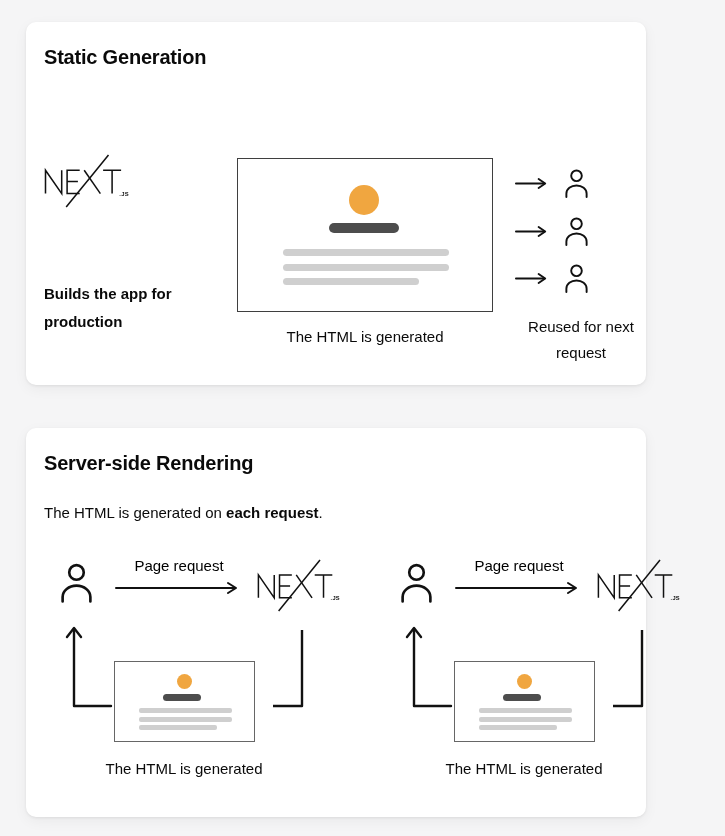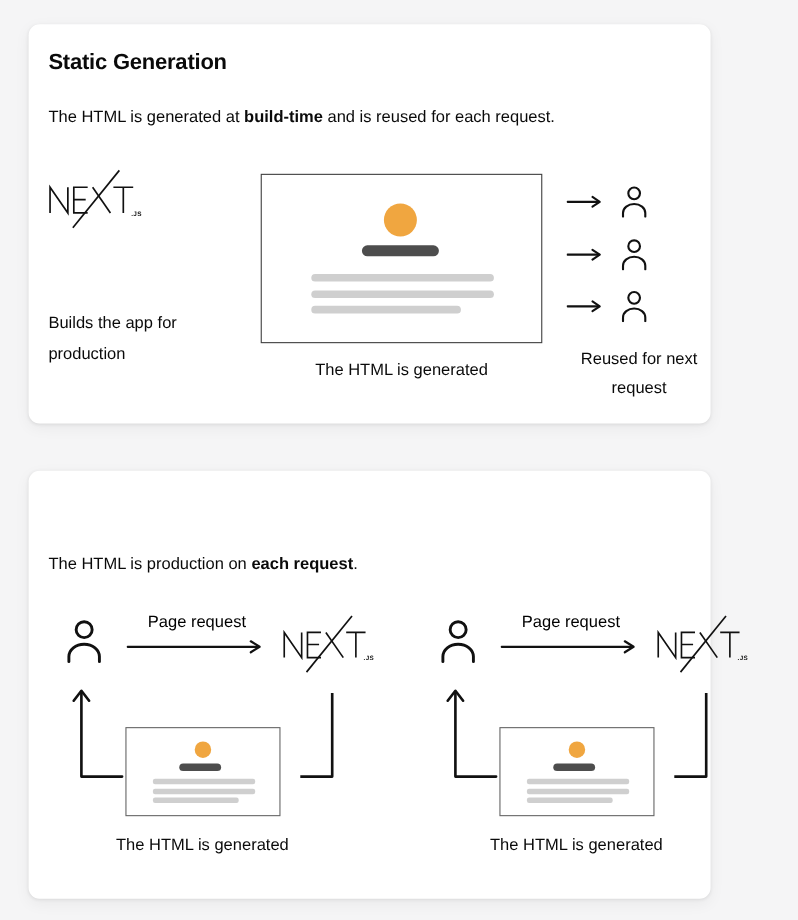--- a/index.html
+++ b/index.html
@@ -47,21 +47,21 @@
   .command-row {
     position: absolute; left: 18px; top: 219px;
     display: flex; align-items: center; gap: 15px;
   }
   .command-text {
     font-family: "DejaVu Sans Mono", "Liberation Mono", monospace;
     font-weight: 700; font-size: 19px; color: #0a0a0a; white-space: pre;
   }
   .command-note {
     position: absolute; left: 18px; top: 258px; width: 172px;
-    font-size: 15px; line-height: 28px; color: #0a0a0a;
+    font-size: 15px; line-height: 28px; color: #0a0a0a; font-weight: bold;
   }
 
   .browser { position: absolute; background: #fff; }
   .browser-lg {
     left: 211px; top: 136px; width: 256px; height: 154px;
     border: 1.5px solid var(--border_dark);
   }
   .avatar-circle { position: absolute; border-radius: 50%; background: var(--accent); }
   .browser-lg .avatar-circle { left: 111px; top: 26px; width: 30px; height: 30px; }
   .title-bar { position: absolute; background: var(--bar_dark); border-radius: 5px; }
@@ -111,21 +111,20 @@
   .ssr-caption { left: 140px; top: 207px; transform: translateX(-50%); }
 
   .logo-js { font-family: "Liberation Sans", sans-serif; font-size: 6.5px; font-weight: 600; fill: var(--ink); letter-spacing: 0.3px; }
 </style>
 </head>
 <body>
 
 <section class="card card-static">
   <h2 class="card-title">Static Generation</h2>
 
-  <p class="card-desc"><span>The HTML is generated at </span><strong>build-time</strong><span> and is reused for each request.</span></p>
 
   <div class="logo-static">
     <svg class="stroke-icon" width="90" height="58" viewBox="0 0 100 64" fill="none" stroke="currentColor" stroke-width="1.7">
       <title>NEXT</title>
       <path d="M5,46 L5,20 L23,46 L23,20"></path>
       <path d="M43,20 H29 V46 H43 M29,32.5 H41"></path>
       <path d="M48,20 L66,46"></path>
       <path d="M75,3 L28,61"></path>
       <path d="M69,20 H89 M79,20 V46"></path>
       <text class="logo-js" x="87" y="49" stroke="none">.JS</text>
@@ -172,22 +171,23 @@
     <svg class="stroke-icon" width="27" height="29" viewBox="0 0 28 30" fill="none" stroke="currentColor" stroke-width="2" stroke-linecap="round">
         <circle cx="14" cy="7" r="5.5"></circle>
         <path d="M3.5,29 V25.5 A10.5,8.5 0 0 1 24.5,25.5 V29"></path>
       </svg>
   </div>
 
   <div class="caption reuse-caption">Reused for next request</div>
 </section>
 
 <section class="card card-ssr">
-
-  <p class="card-desc"><span>The HTML is production on </span><strong>each request</strong><span>.</span></p>
+  <h2 class="card-title">Server-side Rendering</h2>
+
+  <p class="card-desc"><span>The HTML is generated on </span><strong>each request</strong><span>.</span></p>
 
   <div class="ssr-diagram ssr-left">
     <svg class="ssr-person stroke-icon" width="37" height="40" viewBox="0 0 28 30" fill="none" stroke="currentColor" stroke-width="2" stroke-linecap="round">
         <circle cx="14" cy="7" r="5.5"></circle>
         <path d="M3.5,29 V25.5 A10.5,8.5 0 0 1 24.5,25.5 V29"></path>
       </svg>
     <div class="ssr-arrow-label">Page request</div>
     <svg class="ssr-long-arrow stroke-icon" width="128" height="14" viewBox="0 0 128 14" fill="none" stroke="currentColor" stroke-width="2" stroke-linecap="round" stroke-linejoin="round">
         <path d="M1,7 H120"></path>
         <path d="M113,2 L121,7 L113,12"></path>

